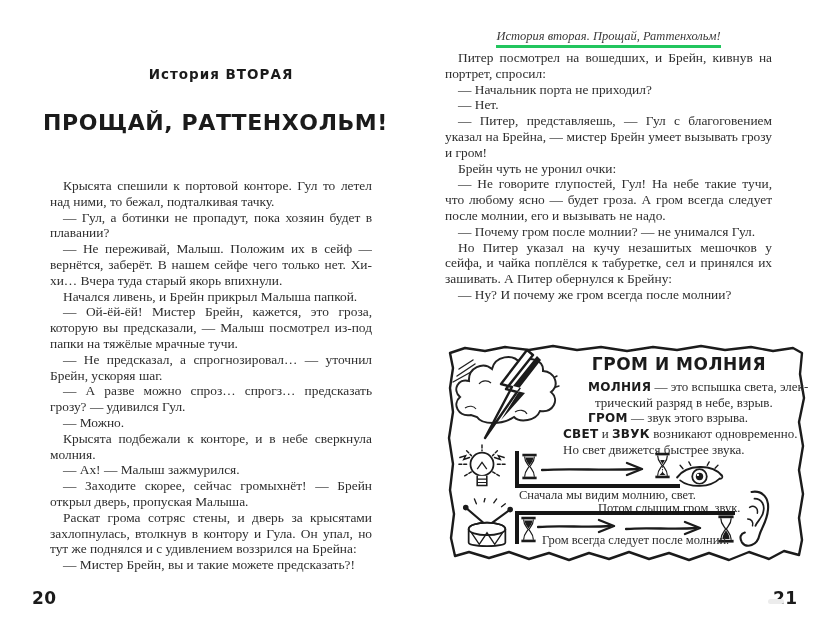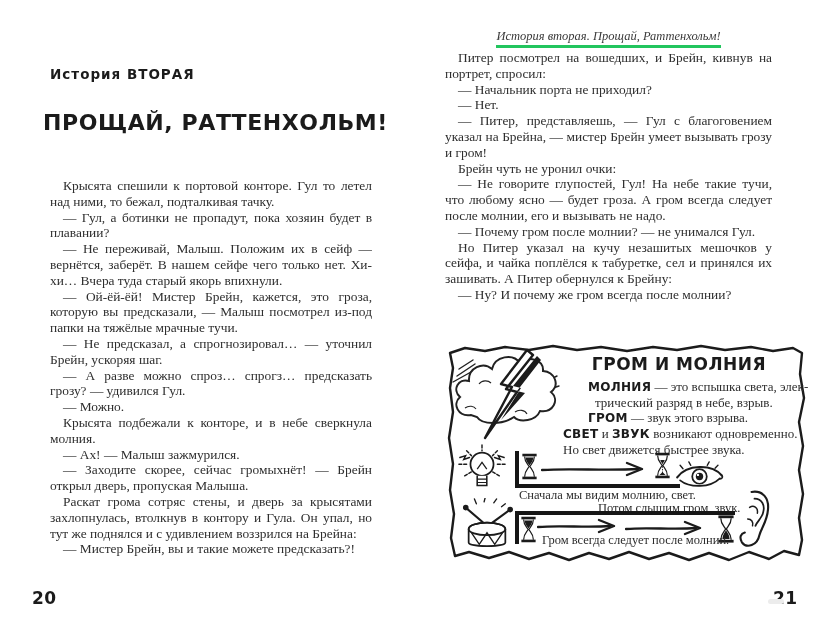--- a/index.html
+++ b/index.html
@@ -4,21 +4,21 @@
 <style>
   html,body{margin:0;padding:0;}
   body{
     width:820px;height:636px;position:relative;overflow:hidden;
     background:#ffffff;
     font-family:"Liberation Serif", serif;
     color:#2e2e2e;
   }
   .comic{font-family:"DejaVu Sans", sans-serif;font-weight:700;color:#1b1b1b;}
   
-  .kicker{position:absolute;left:50px;top:66px;width:322px;text-align:left;
+  .kicker{position:absolute;left:60px;top:66px;width:322px;text-align:center;
           font-size:13.5px;letter-spacing:1px;}
   .chapter-title{position:absolute;left:34px;top:110px;width:354px;text-align:right;
           font-size:22px;letter-spacing:0.6px;}
   .body-col{position:absolute;font-size:13.4px;line-height:15.8px;}
   .body-col p{margin:0;text-indent:13px;text-align:justify;}
   .col-left{left:50px;top:178px;width:322px;}
   .col-right{left:445px;top:50px;width:327px;}
   .running-head-wrap{position:absolute;left:445px;top:26px;width:327px;text-align:center;}
   .running-head{display:inline-block;font-style:italic;font-size:12.5px;color:#3a3a3a;
           border-bottom:3px solid #22c55e;padding-bottom:1px;}
@@ -41,20 +41,21 @@
 <body>
 
 <div class="kicker comic">История ВТОРАЯ</div>
 
 <div class="chapter-title comic">ПРОЩАЙ, РАТТЕНХОЛЬМ!</div>
 
 <div class="body-col col-left">
     <p>Крысята спешили к портовой конторе. Гул то летел над ними, то бежал, подталкивая тачку.</p>
     <p>— Гул, а ботинки не пропадут, пока хозяин будет в плавании?</p>
     <p>— Не переживай, Малыш. Положим их в сейф — вернётся, заберёт. В нашем сейфе чего только нет. Хи-хи… Вчера туда старый якорь впихнули.</p>
+    <p>Начался ливень, и Брейн прикрыл Малыша папкой.</p>
     <p>— Ой-ёй-ёй! Мистер Брейн, кажется, это гроза, которую вы предсказали, — Малыш посмотрел из-под папки на тяжёлые мрачные тучи.</p>
     <p>— Не предсказал, а спрогнозировал… — уточнил Брейн, ускоряя шаг.</p>
     <p>— А разве можно спроз… спрогз… предсказать грозу? — удивился Гул.</p>
     <p>— Можно.</p>
     <p>Крысята подбежали к конторе, и в небе сверкнула молния.</p>
     <p>— Ах! — Малыш зажмурился.</p>
     <p>— Заходите скорее, сейчас громыхнёт! — Брейн открыл дверь, пропуская Малыша.</p>
     <p>Раскат грома сотряс стены, и дверь за крысятами захлопнулась, втолкнув в контору и Гула. Он упал, но тут же поднялся и с удивлением воззрился на Брейна:</p>
     <p>— Мистер Брейн, вы и такие можете предсказать?!</p>
   </div>

